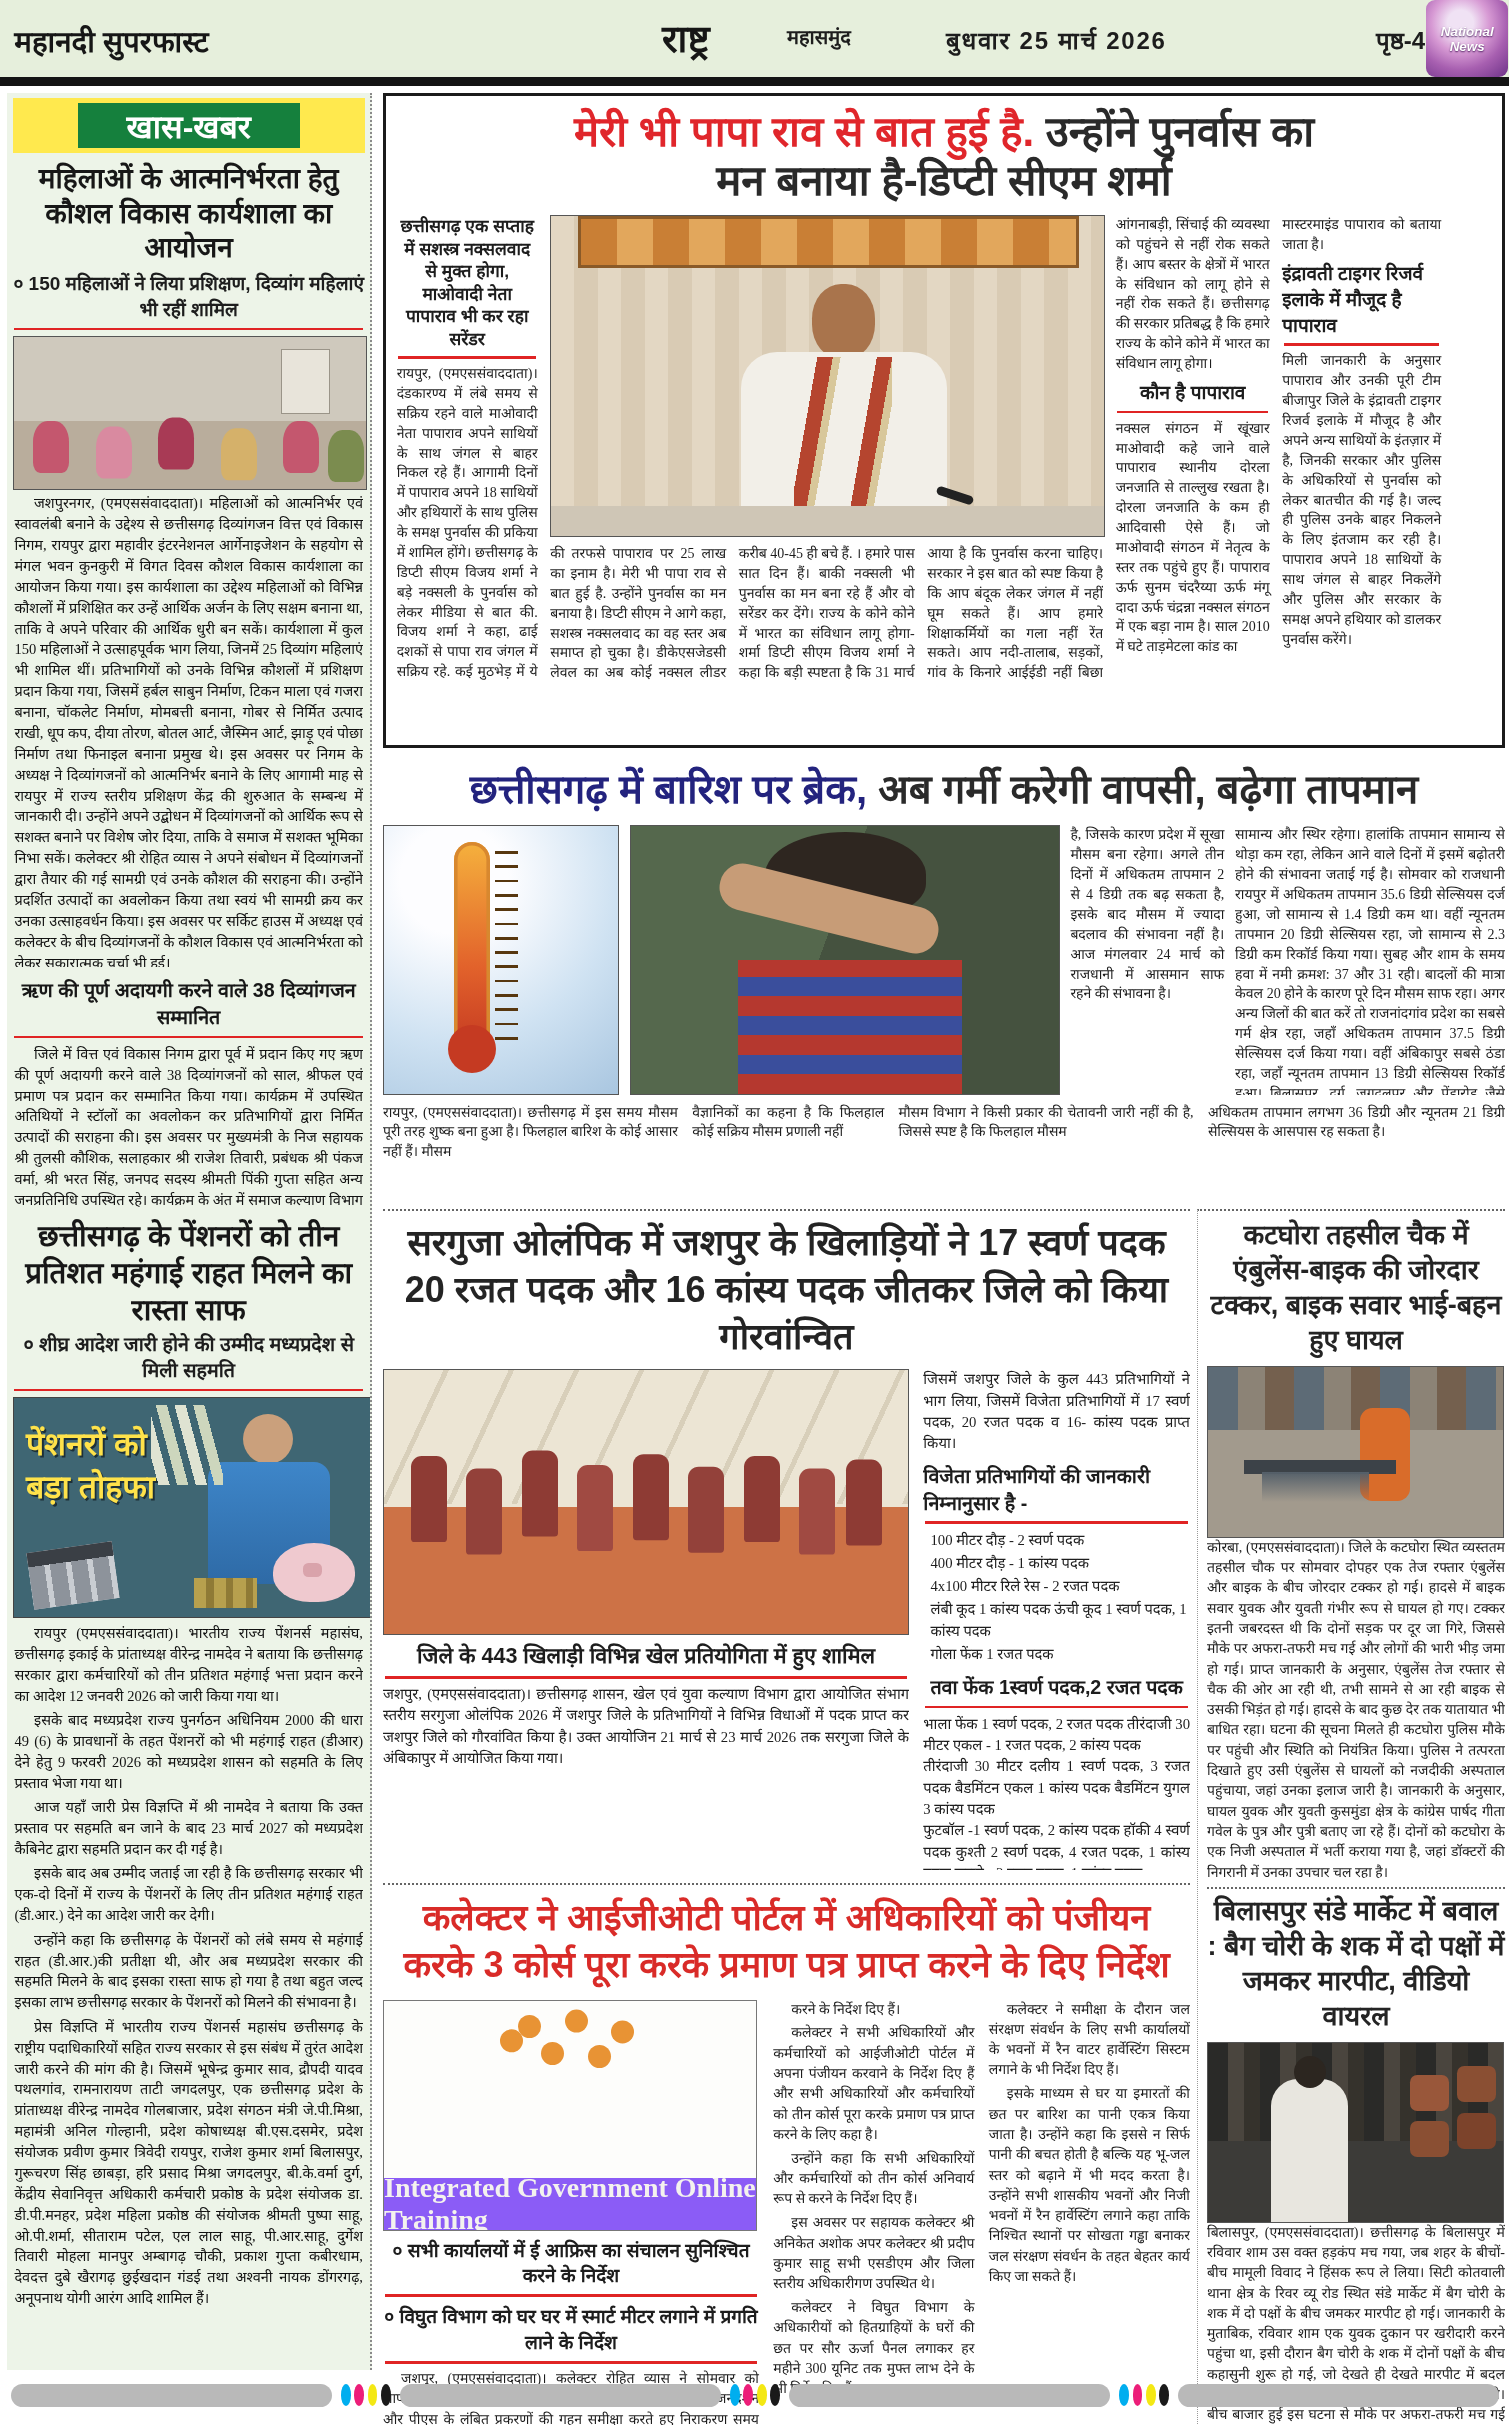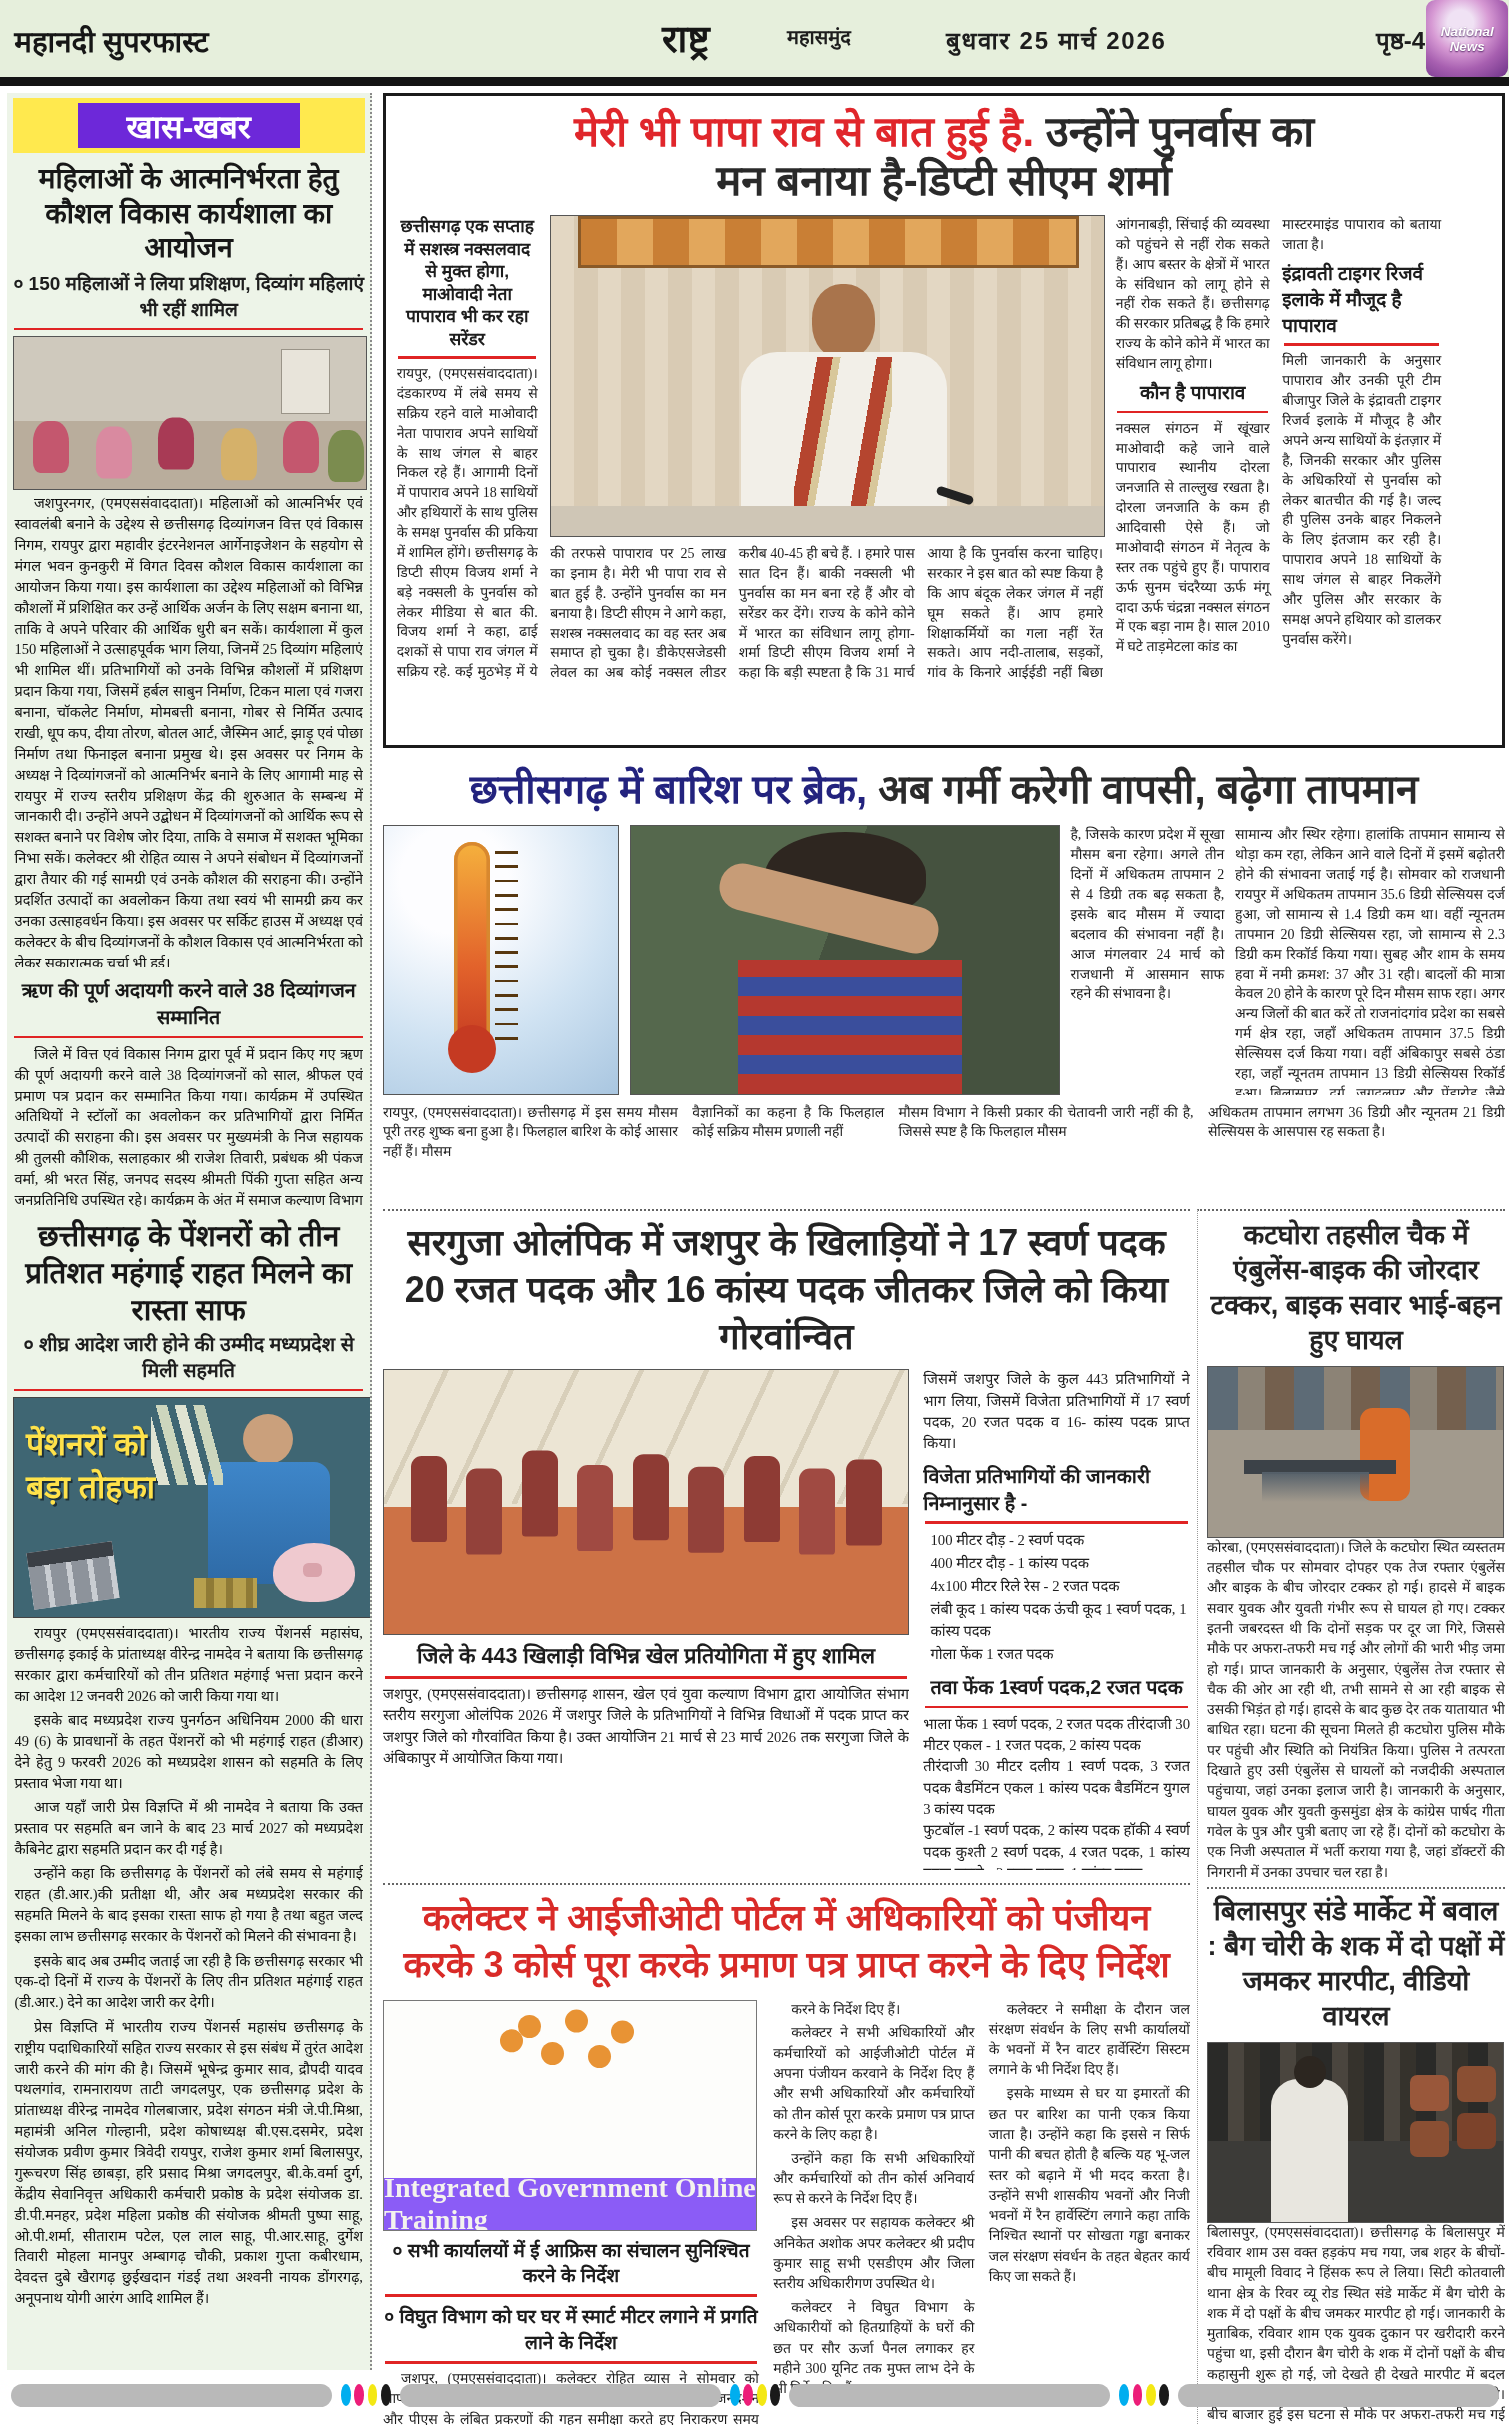--- a/index.html
+++ b/index.html
@@ -16,21 +16,21 @@
     display:flex;flex-direction:column;align-items:center;justify-content:center;color:#fff;font-style:italic;font-size:13.4px;font-weight:bold;text-shadow:0 0.9px 1.8px #4a1d5e;}
   .top-rule{position:absolute;left:0;top:77px;width:1510px;height:9px;background:#141414;}
   
   .hr-red{height:2.7px;background:#e02424;border:0;margin:5.4px 1.8px;}
   .body-txt{font-family:"Liberation Serif",serif;font-size:14.5px;line-height:1.44;text-align:justify;color:#111;}
   .c-red{color:#e0262b;} .c-blue{color:#23237e;} .c-dark{color:#2a2a2a;}
   .dot-top{border-top:2.7px dotted #666;}
   
   .left-col{position:absolute;left:7.2px;top:93px;width:365px;height:2277px;background:#edf4e8;border-right:2.7px dotted #8a8a8a;padding:0 5.4px;box-sizing:border-box;overflow:hidden;}
   .kk-strip{margin-top:5.4px;height:55px;background:#ffe94e;display:flex;align-items:center;justify-content:center;}
-  .kk-tag{width:222px;height:45px;background:#6d28d9;color:#fff;font-size:32px;font-weight:bold;display:flex;align-items:center;justify-content:center;}
+  .kk-tag{width:222px;height:45px;background:#15803d;color:#fff;font-size:32px;font-weight:bold;display:flex;align-items:center;justify-content:center;}
   .kk-head{font-size:28px;font-weight:bold;text-align:center;line-height:1.22;margin:9px 1.8px 5.4px;color:#171717;}
   .kk-sub{font-size:19px;font-weight:bold;text-align:center;margin:1.8px 0;}
   .lc-h2{font-size:19.7px;font-weight:bold;text-align:center;margin:9px 1.8px 1.8px;color:#171717;}
   .pension-head{font-size:29.5px;font-weight:bold;text-align:center;line-height:1.25;margin:9px 0 3.6px;color:#171717;}
   .pension-sub{font-size:19.7px;font-weight:bold;text-align:center;line-height:1.3;}
   .lc-body{height:474px;overflow:hidden;margin:3.6px 1.8px;}
   .rin-body{height:165px;overflow:hidden;margin:1.8px 1.8px;}
   .pension-body{height:841px;overflow:hidden;margin:5.4px 1.8px;}
   .lc-body p,.rin-body p,.pension-body p{margin:0 0 3.6px;text-indent:19.7px;}
   
@@ -190,22 +190,22 @@
         </div>
       <div class="money"></div>
       <div class="piggy"></div>
       <div class="coins"></div>
       <div class="calc"></div>
     </div>
     <div class="pension-body body-txt">
       <p>रायपुर (एमएससंवाददाता)। भारतीय राज्य पेंशनर्स महासंघ, छत्तीसगढ़ इकाई के प्रांताध्यक्ष वीरेन्द्र नामदेव ने बताया कि छत्तीसगढ़ सरकार द्वारा कर्मचारियों को तीन प्रतिशत महंगाई भत्ता प्रदान करने का आदेश 12 जनवरी 2026 को जारी किया गया था।</p>
       <p>इसके बाद मध्यप्रदेश राज्य पुनर्गठन अधिनियम 2000 की धारा 49 (6) के प्रावधानों के तहत पेंशनरों को भी महंगाई राहत (डीआर) देने हेतु 9 फरवरी 2026 को मध्यप्रदेश शासन को सहमति के लिए प्रस्ताव भेजा गया था।</p>
       <p>आज यहाँ जारी प्रेस विज्ञप्ति में श्री नामदेव ने बताया कि उक्त प्रस्ताव पर सहमति बन जाने के बाद 23 मार्च 2027 को मध्यप्रदेश कैबिनेट द्वारा सहमति प्रदान कर दी गई है।</p>
+      <p>इसके बाद अब उम्मीद जताई जा रही है कि छत्तीसगढ़ सरकार भी एक-दो दिनों में राज्य के पेंशनरों के लिए तीन प्रतिशत महंगाई राहत (डी.आर.) देने का आदेश जारी कर देगी।</p>
       <p>उन्होंने कहा कि छत्तीसगढ़ के पेंशनरों को लंबे समय से महंगाई राहत (डी.आर.)की प्रतीक्षा थी, और अब मध्यप्रदेश सरकार की सहमति मिलने के बाद इसका रास्ता साफ हो गया है तथा बहुत जल्द इसका लाभ छत्तीसगढ़ सरकार के पेंशनरों को मिलने की संभावना है।</p>
-      <p>इसके बाद अब उम्मीद जताई जा रही है कि छत्तीसगढ़ सरकार भी एक-दो दिनों में राज्य के पेंशनरों के लिए तीन प्रतिशत महंगाई राहत (डी.आर.) देने का आदेश जारी कर देगी।</p>
       <p>प्रेस विज्ञप्ति में भारतीय राज्य पेंशनर्स महासंघ छत्तीसगढ़ के राष्ट्रीय पदाधिकारियों सहित राज्य सरकार से इस संबंध में तुरंत आदेश जारी करने की मांग की है। जिसमें भूषेन्द्र कुमार साव, द्रौपदी यादव पथलगांव, रामनारायण ताटी जगदलपुर, एक छत्तीसगढ़ प्रदेश के प्रांताध्यक्ष वीरेन्द्र नामदेव गोलबाजार, प्रदेश संगठन मंत्री जे.पी.मिश्रा, महामंत्री अनिल गोल्हानी, प्रदेश कोषाध्यक्ष बी.एस.दसमेर, प्रदेश संयोजक प्रवीण कुमार त्रिवेदी रायपुर, राजेश कुमार शर्मा बिलासपुर, गुरूचरण सिंह छाबड़ा, हरि प्रसाद मिश्रा जगदलपुर, बी.के.वर्मा दुर्ग, केंद्रीय सेवानिवृत्त अधिकारी कर्मचारी प्रकोष्ठ के प्रदेश संयोजक डा. डी.पी.मनहर, प्रदेश महिला प्रकोष्ठ की संयोजक श्रीमती पुष्पा साहू, ओ.पी.शर्मा, सीताराम पटेल, एल लाल साहू, पी.आर.साहू, दुर्गेश तिवारी मोहला मानपुर अम्बागढ़ चौकी, प्रकाश गुप्ता कबीरधाम, देवदत्त दुबे खैरागढ़ छुईखदान गंडई तथा अश्वनी नायक डोंगरगढ़, अनूपनाथ योगी आरंग आदि शामिल हैं।</p>
     </div>
   </aside>
 
   <section class="naxal-box">
     <div class="nx-h1">
       <span class="c-red">मेरी भी पापा राव से बात हुई है.</span><span class="c-dark"> उन्होंने पुनर्वास का</span><br>
       <span class="c-dark">मन बनाया है-डिप्टी सीएम शर्मा</span>
     </div>
     <div class="nx-cols">

